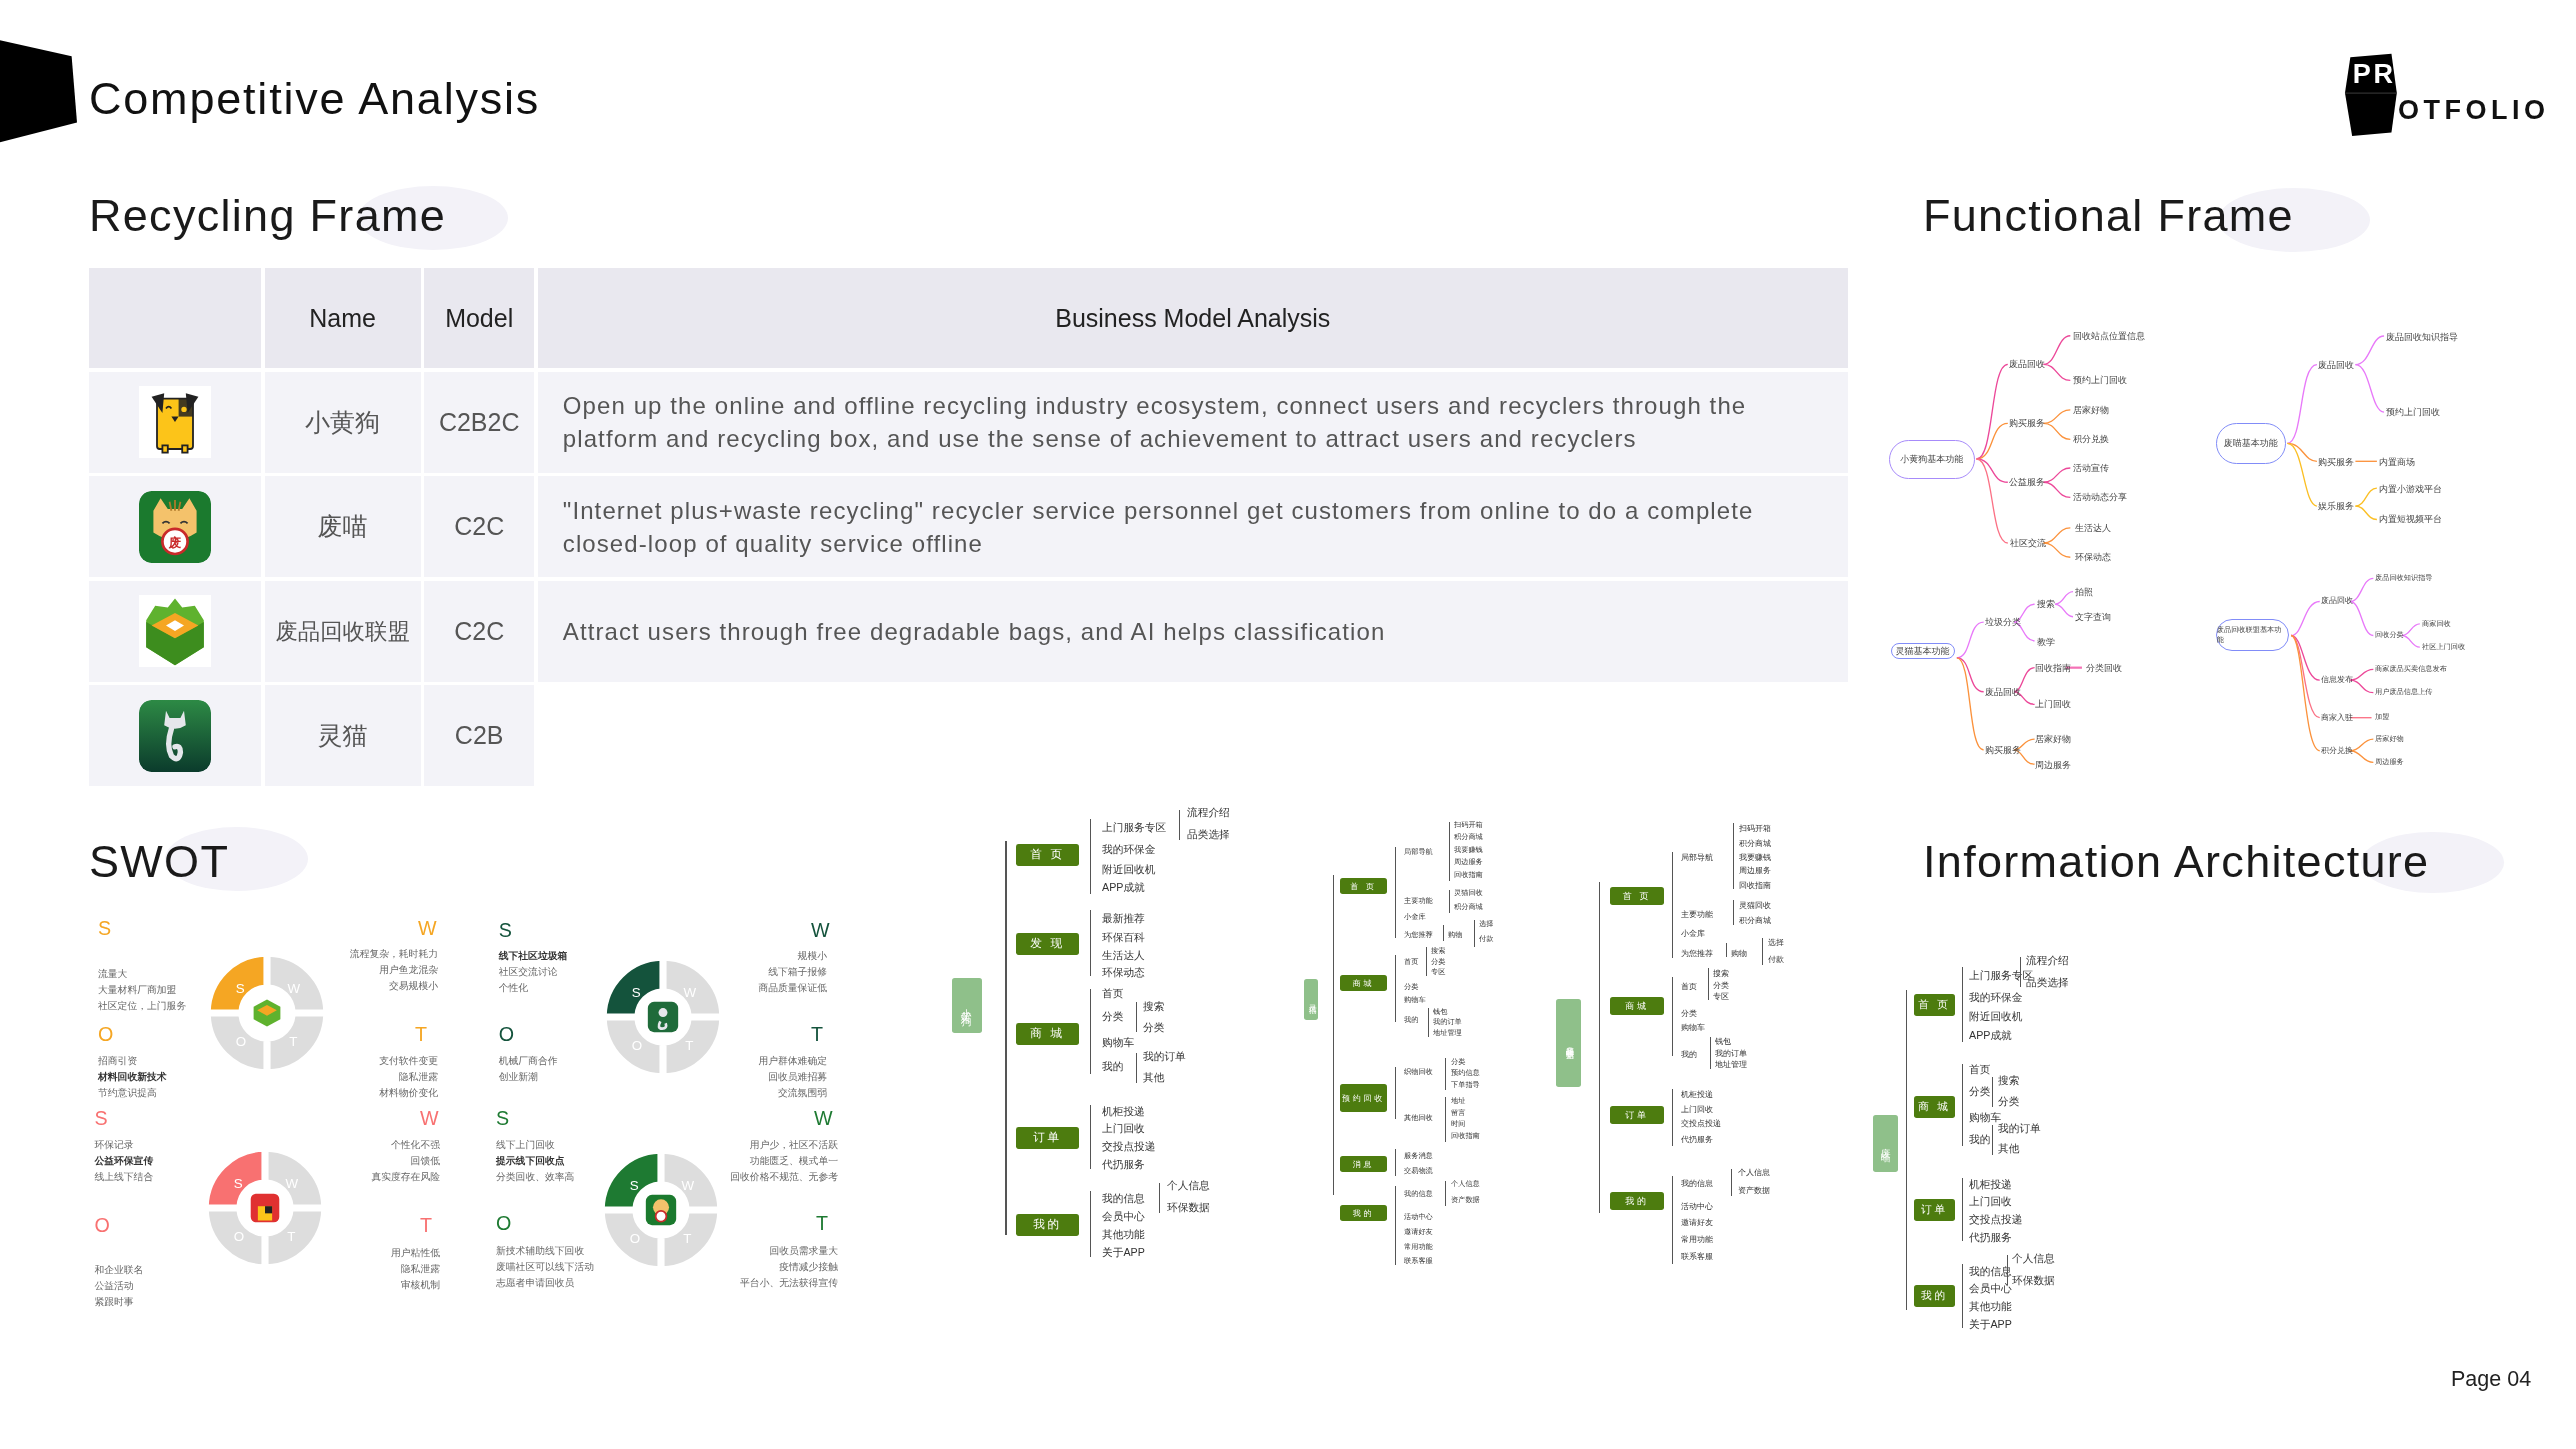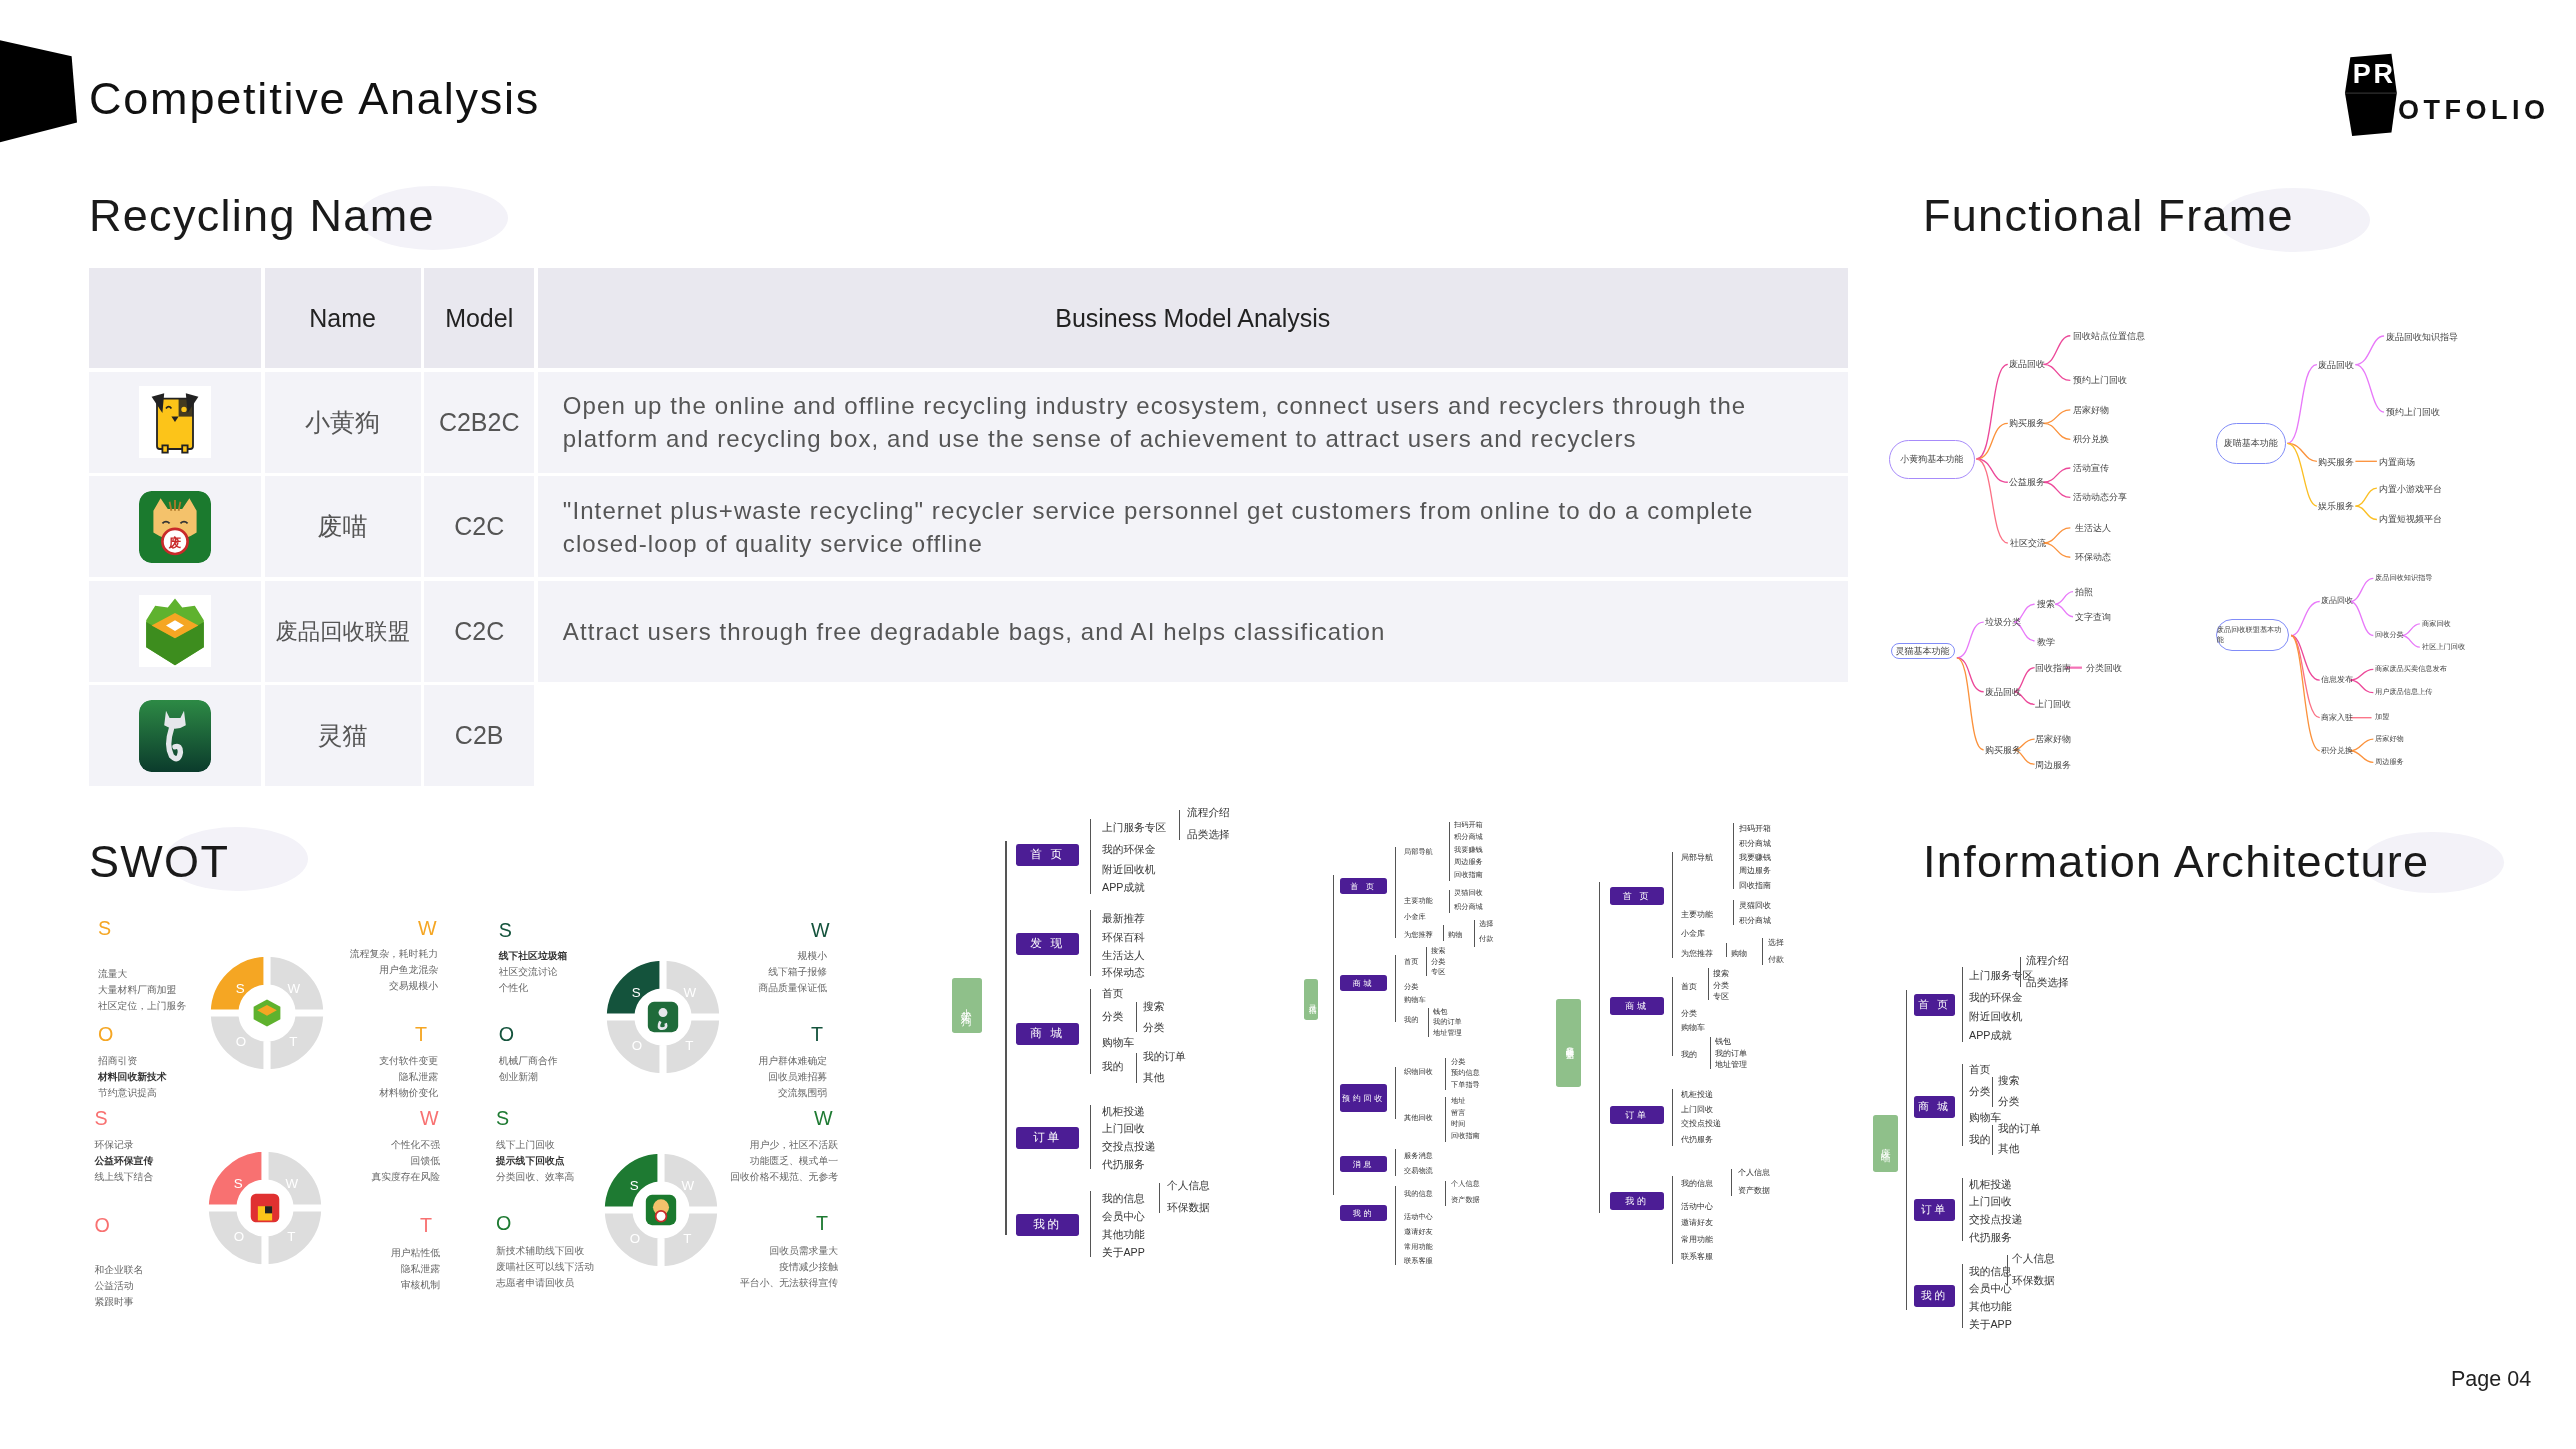--- a/index.html
+++ b/index.html
@@ -36,21 +36,21 @@
   
   .swot-block { width: 385px; height: 192px; }
   .swot-letter { position: absolute; font-size: 19.7px; }
   .swot-list { position: absolute; font-size: 9.8px; line-height: 16px; color: #666; }
   .swot-list.right { text-align: right; }
   .swot-list .strong { color: #333; font-weight: bold; }
   .donut { position: absolute; width: 116px; height: 116px; }
 
   
   .ia-root { background: #8fc08a; color: #fff; border-radius: 2.7px; font-size: 12.5px; text-align: center; writing-mode: vertical-rl; text-orientation: upright; display: flex; align-items: center; justify-content: center; letter-spacing: 3.6px; }
-  .ia-node { background: #4c1d95; color: #fff; border-radius: 2.7px; font-size: 11.6px; display: flex; align-items: center; justify-content: center; letter-spacing: 2.7px; }
+  .ia-node { background: #4d7c0f; color: #fff; border-radius: 2.7px; font-size: 11.6px; display: flex; align-items: center; justify-content: center; letter-spacing: 2.7px; }
   .ia-line { background: #555; width: 1.8px; }
   .ia-txt { font-size: 10.7px; color: #333; white-space: nowrap; }
 
   
   .mm-text { font-size: 9px; color: #444; white-space: nowrap; }
   .mm-root { border: 1.8px solid #a78bfa; border-radius: 27px; display: flex; align-items: center; justify-content: center; font-size: 9px; color: #444; background: #fff; }
 
   .page-num { left: 2451px; top: 1367px; font-size: 21.5px; color: #222; }
 </style>
 </head>
@@ -64,21 +64,21 @@
 <div class="abs logo">
   <svg class="logo-shape" viewBox="0 0 60 94">
     <polygon points="8,6 54,2 60,46 54,90 10,94 2,46" fill="#000"></polygon>
     <line x1="2" y1="46" x2="60" y2="46" stroke="#444" stroke-width="1"></line>
   </svg>
   <span class="logo-pr">PR</span>
   <span class="logo-rest">OTFOLIO</span>
 </div>
 
 <div class="abs sec-ellipse" style="left:358px; top:186px; width:150px; height:64px;"></div>
-<div class="abs sec-title" style="left:89px; top:190px;">Recycling Name</div>
+<div class="abs sec-title" style="left:89px; top:190px;">Recycling Frame</div>
 
 <div class="abs table">
   <div class="trow header">
     <div class="cell c-icon"></div>
     <div class="cell c-name">Name</div>
     <div class="cell c-model">Model</div>
     <div class="cell c-analysis">Business Model Analysis</div>
   </div>
 
   <div class="trow body">

